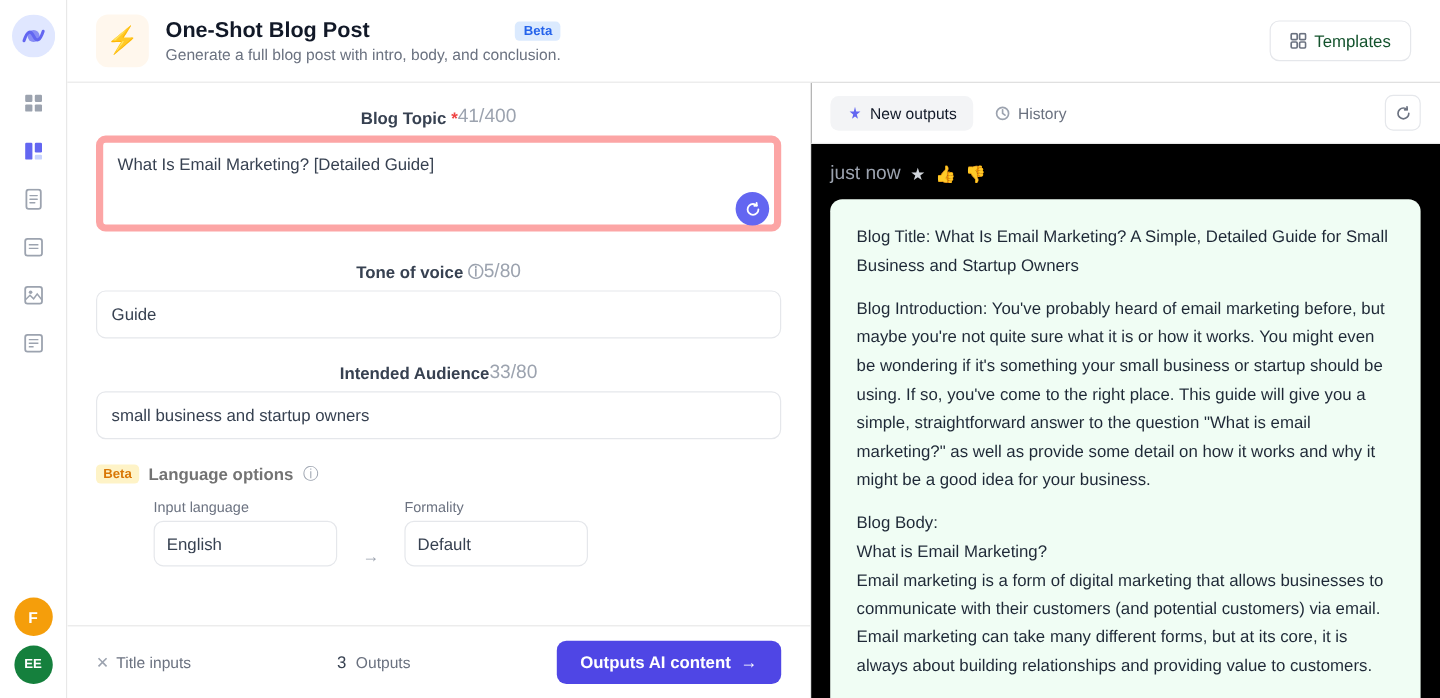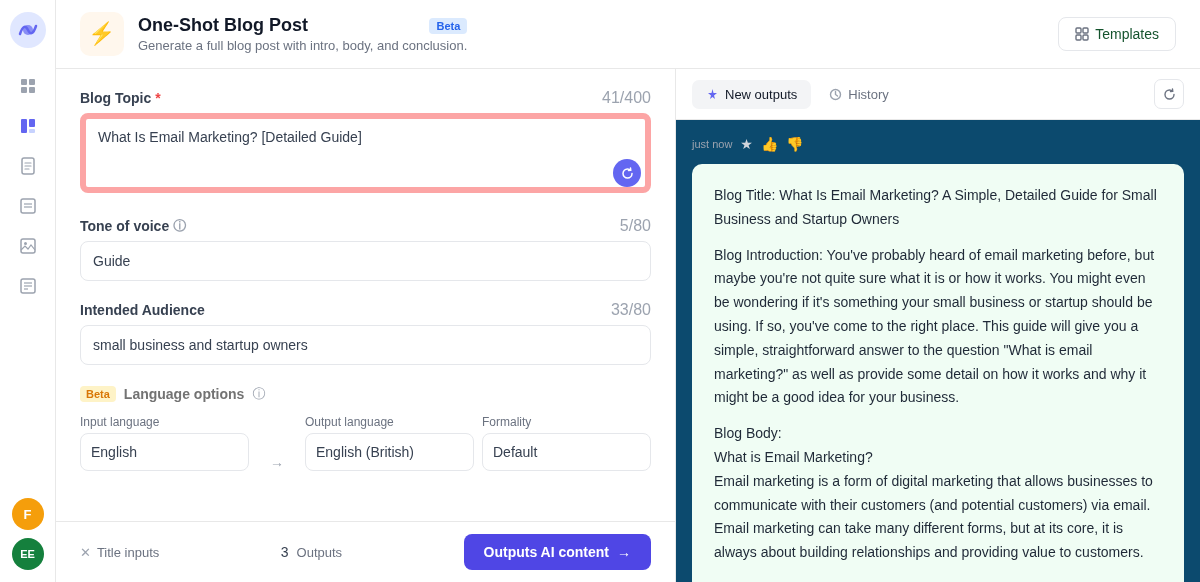--- a/index.html
+++ b/index.html
@@ -117,21 +117,21 @@
       flex: 1;
       overflow-y: auto;
       padding: 20px 24px;
     }
 
     .form-section { margin-bottom: 20px; }
 
     .field-label {
       font-size: 14px; font-weight: 600; color: #374151;
       margin-bottom: 6px;
-      display: flex; align-items: center; justify-content: space-between;
+      display: flex; align-items: center; justify-content: center;
     }
     .field-label-left { display: flex; align-items: center; gap: 4px; }
     .required-star { color: #ef4444; }
     .char-count { font-size: 16px; color: #9ca3af; font-weight: 400; }
 
     .blog-topic-textarea {
       width: 100%; min-height: 80px;
       border: 6px solid #fca5a5; border-radius: 8px;
       padding: 10px 40px 10px 12px;
       font-size: 14px; color: #374151;
@@ -164,21 +164,21 @@
       margin-bottom: 12px;
     }
     .beta-sm {
       background: #fef3c7; color: #d97706;
       font-size: 11px; font-weight: 600;
       padding: 2px 6px; border-radius: 4px;
     }
     .lang-section-title { font-size: 14px; font-weight: 600; color: #737373; }
     .lang-grid {
       display: grid; grid-template-columns: 1fr 40px 1fr 1fr;
-      gap: 8px; align-items: end;
+      gap: 8px; align-items: end; margin-left: 48px;
     }
     .lang-col-label {
       font-size: 12px; color: #6b7280; margin-bottom: 4px;
     }
     .lang-select {
       width: 100%; height: 38px;
       border: 1px solid #e5e7eb; border-radius: 8px;
       padding: 0 10px; font-size: 14px; color: #374151;
       background: #fff; outline: none; cursor: pointer;
       font-family: inherit;
@@ -213,21 +213,21 @@
       display: flex; align-items: center; gap: 8px;
       background: #4f46e5; color: #fff;
       border: none; border-radius: 8px;
       padding: 10px 20px; font-size: 14px; font-weight: 600;
       cursor: pointer; font-family: inherit;
     }
 
     
     .right-panel {
       flex: 1;
-      background: #0c4a6e;
+      background: #000000;
       display: flex;
       flex-direction: column;
       overflow: hidden;
     }
 
     .right-header {
       display: flex; align-items: center; justify-content: space-between;
       padding: 10px 16px;
       border-bottom: 1px solid #e8e8e8;
       background: #fff;
@@ -252,21 +252,21 @@
 
     .right-content {
       flex: 1; overflow-y: auto;
       padding: 16px;
     }
 
     .output-meta {
       display: flex; align-items: center; gap: 8px;
       margin-bottom: 12px;
     }
-    .output-timestamp { font-size: 11px; color: #9ca3af; }
+    .output-timestamp { font-size: 16px; color: #9ca3af; }
     .action-icon {
       color: #d1d5db; font-size: 14px; cursor: pointer;
     }
 
     .output-card {
       background: #f0fdf4;
       border-radius: 10px;
       padding: 20px 22px;
       font-size: 14px; color: #1f2937;
       line-height: 1.7;
@@ -423,29 +423,20 @@
               <div class="lang-col-label">Input language</div>
               <select class="lang-select">
                 <option>English</option>
                 <option>Spanish</option>
                 <option>French</option>
                 <option>German</option>
               </select>
             </div>
             <div class="arrow-col">→</div>
             <div>
-              <div class="lang-col-label">Output language</div>
-              <select class="lang-select">
-                <option>English (British)</option>
-                <option>English (US)</option>
-                <option>Spanish</option>
-                <option>French</option>
-              </select>
-            </div>
-            <div>
               <div class="lang-col-label">Formality</div>
               <select class="lang-select">
                 <option>Default</option>
                 <option>Formal</option>
                 <option>Informal</option>
               </select>
             </div>
           </div>
         </div>
 

